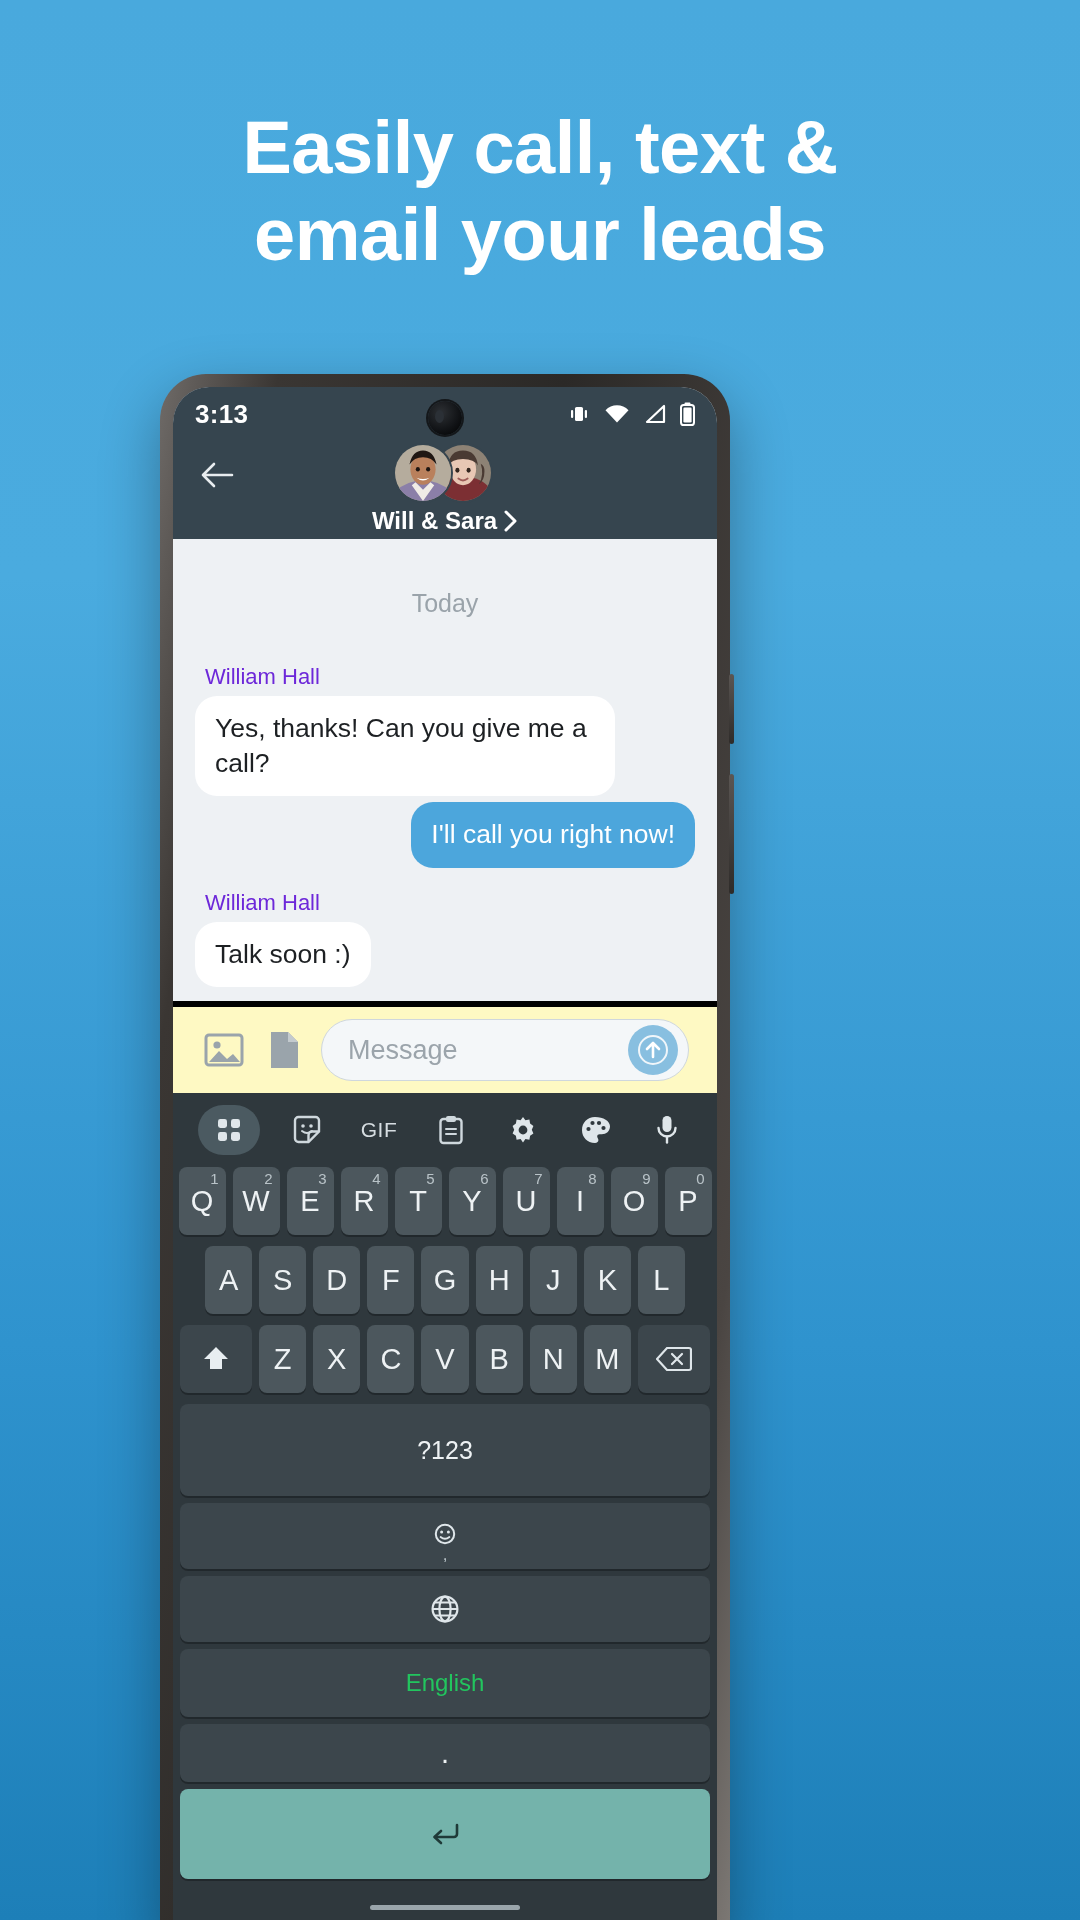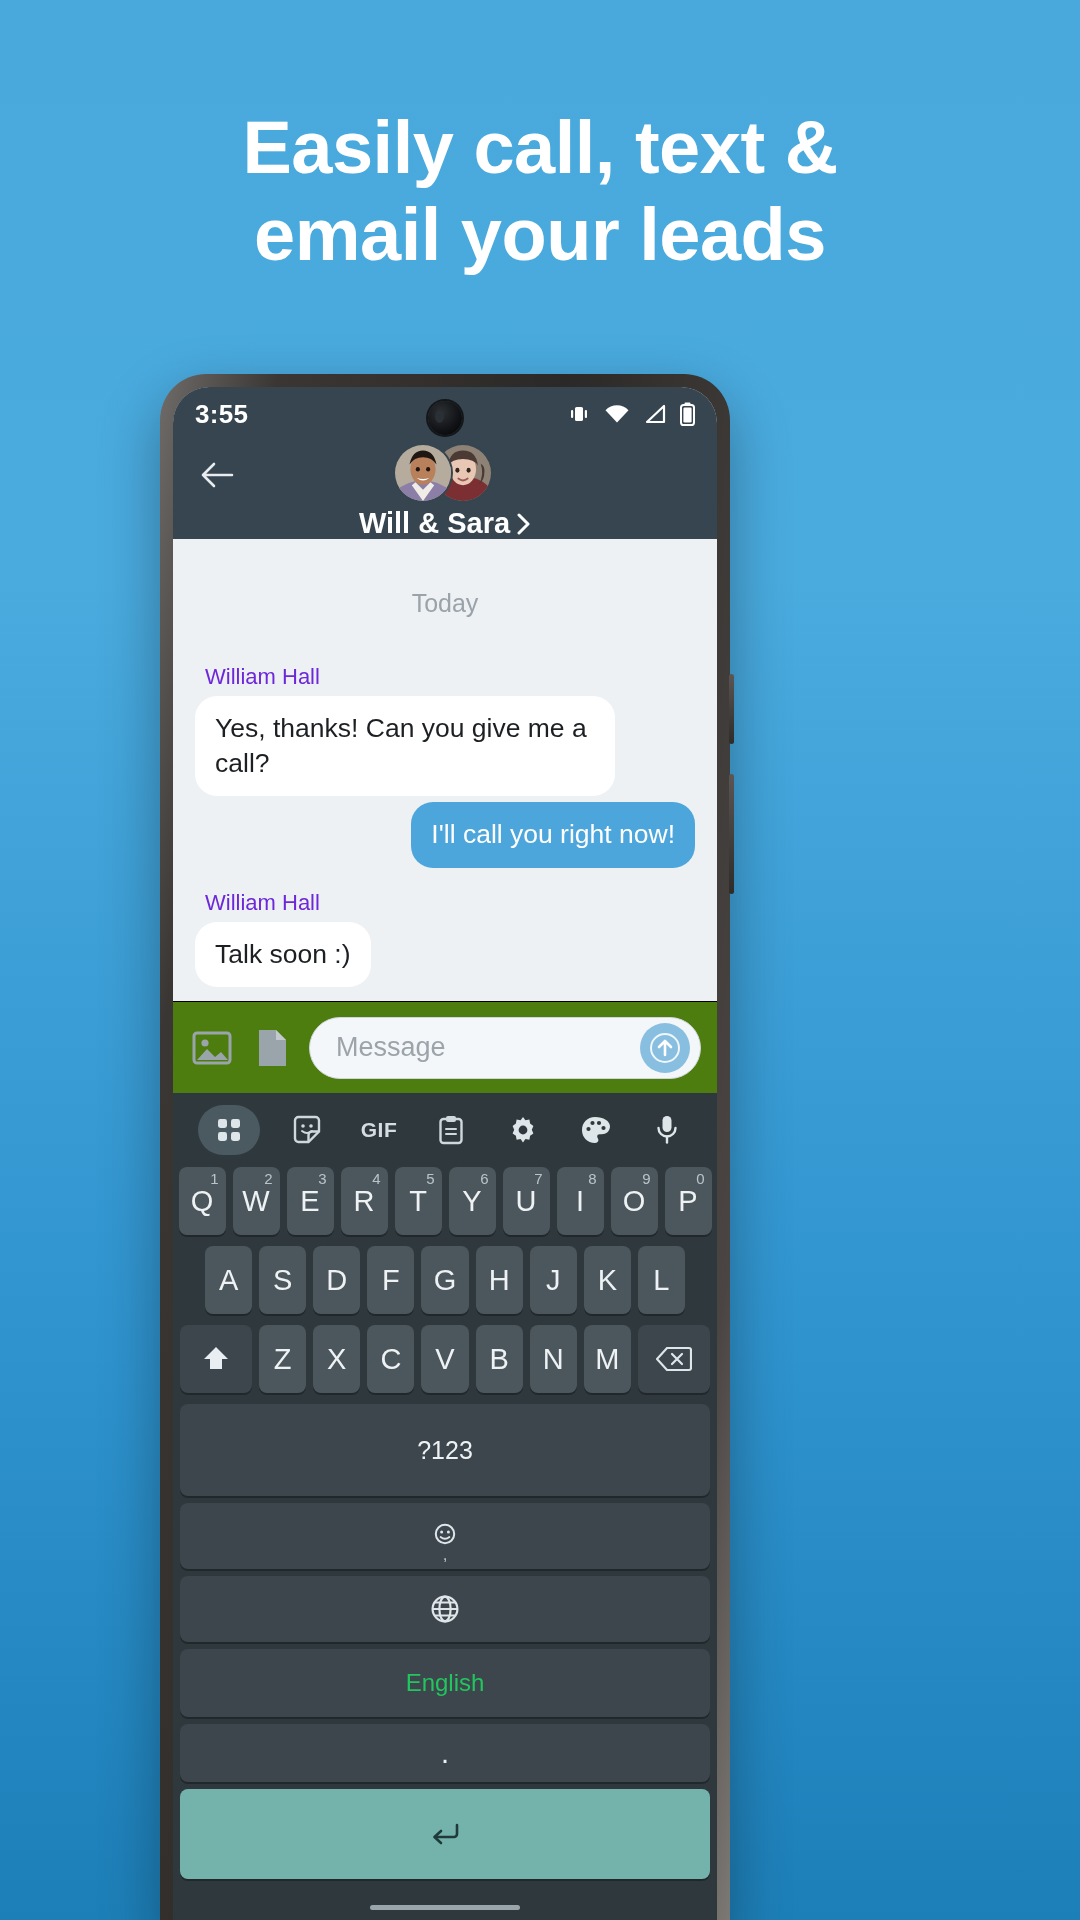--- a/index.html
+++ b/index.html
@@ -106,21 +106,21 @@
     width: 60px; height: 60px; border-radius: 50%;
     overflow: hidden;
     border: 2px solid #36454f;
   }
   .av-1 { left: 0; z-index: 2; }
   .av-2 { left: 40px; z-index: 1; }
   .av svg { display: block; width: 100%; height: 100%; }
   .convo-title {
     position: absolute; left: 0; right: 0; top: 66px;
     display: flex; align-items: center; justify-content: center; gap: 7px;
-    color: #fff; font-size: 29px; font-weight: bold;
+    color: #fff; font-size: 24px; font-weight: bold;
   }
 
   
   .thread {
     flex: 1 1 auto;
     background: #eef1f4;
     padding: 26px 22px 8px 22px;
     overflow: hidden;
     display: flex; flex-direction: column;
   }
@@ -150,25 +150,25 @@
   .stamp {
     color: #9aa3aa;
     font-size: 21px;
     margin: 10px 0 0 10px;
   }
   .spacer-gap { height: 22px; }
 
   
   .input-bar {
     flex: none;
-    background: #4d7c0f;
-    border-top: 1px solid #000000;
+    background: #fef9c3;
+    border-top: 6px solid #000000;
     height: 92px;
     display: flex; align-items: center;
-    padding: 0 16px; gap: 14px;
+    padding: 0 28px; gap: 14px;
   }
   .attach-btn {
     width: 46px; height: 46px;
     display: flex; align-items: center; justify-content: center;
   }
   .msg-field {
     flex: 1 1 auto; height: 62px;
     border: 1px solid #cfd7dd;
     border-radius: 31px;
     background: #f4f7f9;
@@ -197,21 +197,21 @@
     padding: 0 14px;
   }
   .kb-toolbar .tb {
     width: 50px; height: 50px;
     display: flex; align-items: center; justify-content: center;
   }
   .tb.first {
     background: #4b5a61; border-radius: 25px; width: 62px;
   }
   .gif-label {
-    color: #d6dde1; font-size: 21px; font-weight: bold; letter-spacing: 0.5px;
+    color: #d6dde1; font-size: 21px; font-weight: normal; letter-spacing: 0.5px;
   }
   .kb-row {
     display: flex; justify-content: center;
     gap: 7px; margin-bottom: 11px;
     padding: 0 7px;
   }
   .key {
     position: relative;
     background: #4c575d;
     border-radius: 8px;
@@ -250,21 +250,21 @@
 </div>
 
 <div class="phone">
   <div class="side-btn" style="top:300px;height:70px;"></div>
   <div class="side-btn" style="top:400px;height:120px;"></div>
 
   <div class="phone-inner">
     <div class="screen">
 
       <div class="statusbar">
-        <span class="status-time">3:55</span>
+        <span class="status-time">3:13</span>
         <div class="punchhole"></div>
         <div class="status-icons">
           <span>
             <svg width="24" height="22" viewBox="0 0 24 22">
               <rect x="8" y="4" width="8" height="14" rx="1.6" fill="#fff"></rect>
               <rect x="4" y="7" width="2.2" height="8" rx="1" fill="#fff"></rect>
               <rect x="17.8" y="7" width="2.2" height="8" rx="1" fill="#fff"></rect>
             </svg>
           </span>
           <span>

